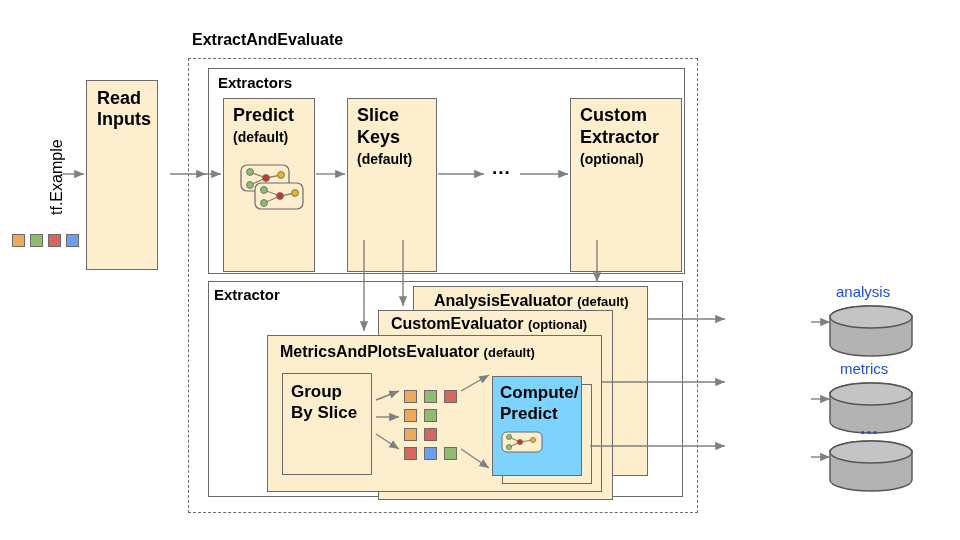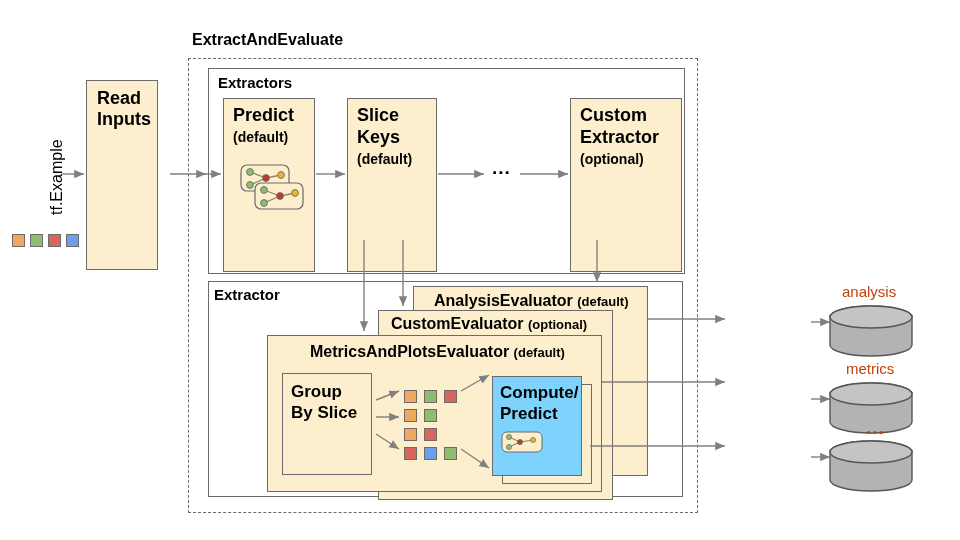--- a/index.html
+++ b/index.html
@@ -10,21 +10,21 @@
   .abs{position:absolute;box-sizing:border-box;}
 
   
   .ybox{background:#fdeece;border:1px solid #6b6b6b;box-sizing:border-box;}
   .wbox{background:#ffffff;border:1px solid #6b6b6b;box-sizing:border-box;}
   .dashbox{background:transparent;border:1.5px dashed #6b6b6b;box-sizing:border-box;}
 
   .ttl{font-weight:bold;line-height:1.08;}
   .sub{font-weight:bold;}
   .lbl-grp{font-weight:bold;font-size:15px;}
-  .cyl-label{position:absolute;font-size:15px;color:#c2410c;white-space:nowrap;margin-left:6px;}
+  .cyl-label{position:absolute;font-size:15px;color:#1d4ed8;white-space:nowrap;}
 
   .sq{position:absolute;width:13px;height:13px;border:1.5px solid #6b6b6b;box-sizing:border-box;}
 
   svg.overlay{position:absolute;left:0;top:0;width:960px;height:540px;pointer-events:none;}
 
   .vert{transform:rotate(-90deg);transform-origin:left top;white-space:nowrap;font-size:16px;}
 </style>
 </head>
 <body>
 
@@ -118,21 +118,21 @@
   <div class="abs ybox" style="left:378px;top:310px;width:235px;height:190px;">
     <div class="abs" style="left:12px;top:4px;white-space:nowrap;">
       <span class="ttl" style="font-size:16px;">CustomEvaluator</span>
       <span class="sub" style="font-size:13px;">(optional)</span>
     </div>
   </div>
 
   
   <div class="abs ybox" style="left:267px;top:335px;width:335px;height:157px;">
     <div class="abs" style="left:12px;top:7px;white-space:nowrap;">
-      <span class="ttl" style="font-size:16px;margin-left:30px;">MetricsAndPlotsEvaluator</span>
+      <span class="ttl" style="font-size:16px;">MetricsAndPlotsEvaluator</span>
       <span class="sub" style="font-size:13px;">(default)</span>
     </div>
 
     <div class="abs wbox" style="left:14px;top:37px;width:90px;height:102px;background:#fdeece;">
       <div class="abs ttl" style="left:8px;top:9px;font-size:17px;">Group</div>
       <div class="abs ttl" style="left:8px;top:30px;font-size:17px;">By Slice</div>
     </div>
 
     <div class="abs" id="slice-swatches" style="left:136px;top:54px;width:80px;height:72px;">
         <div class="sq" style="left: 0px; top: 0px; background: rgb(240, 169, 92);"></div>

